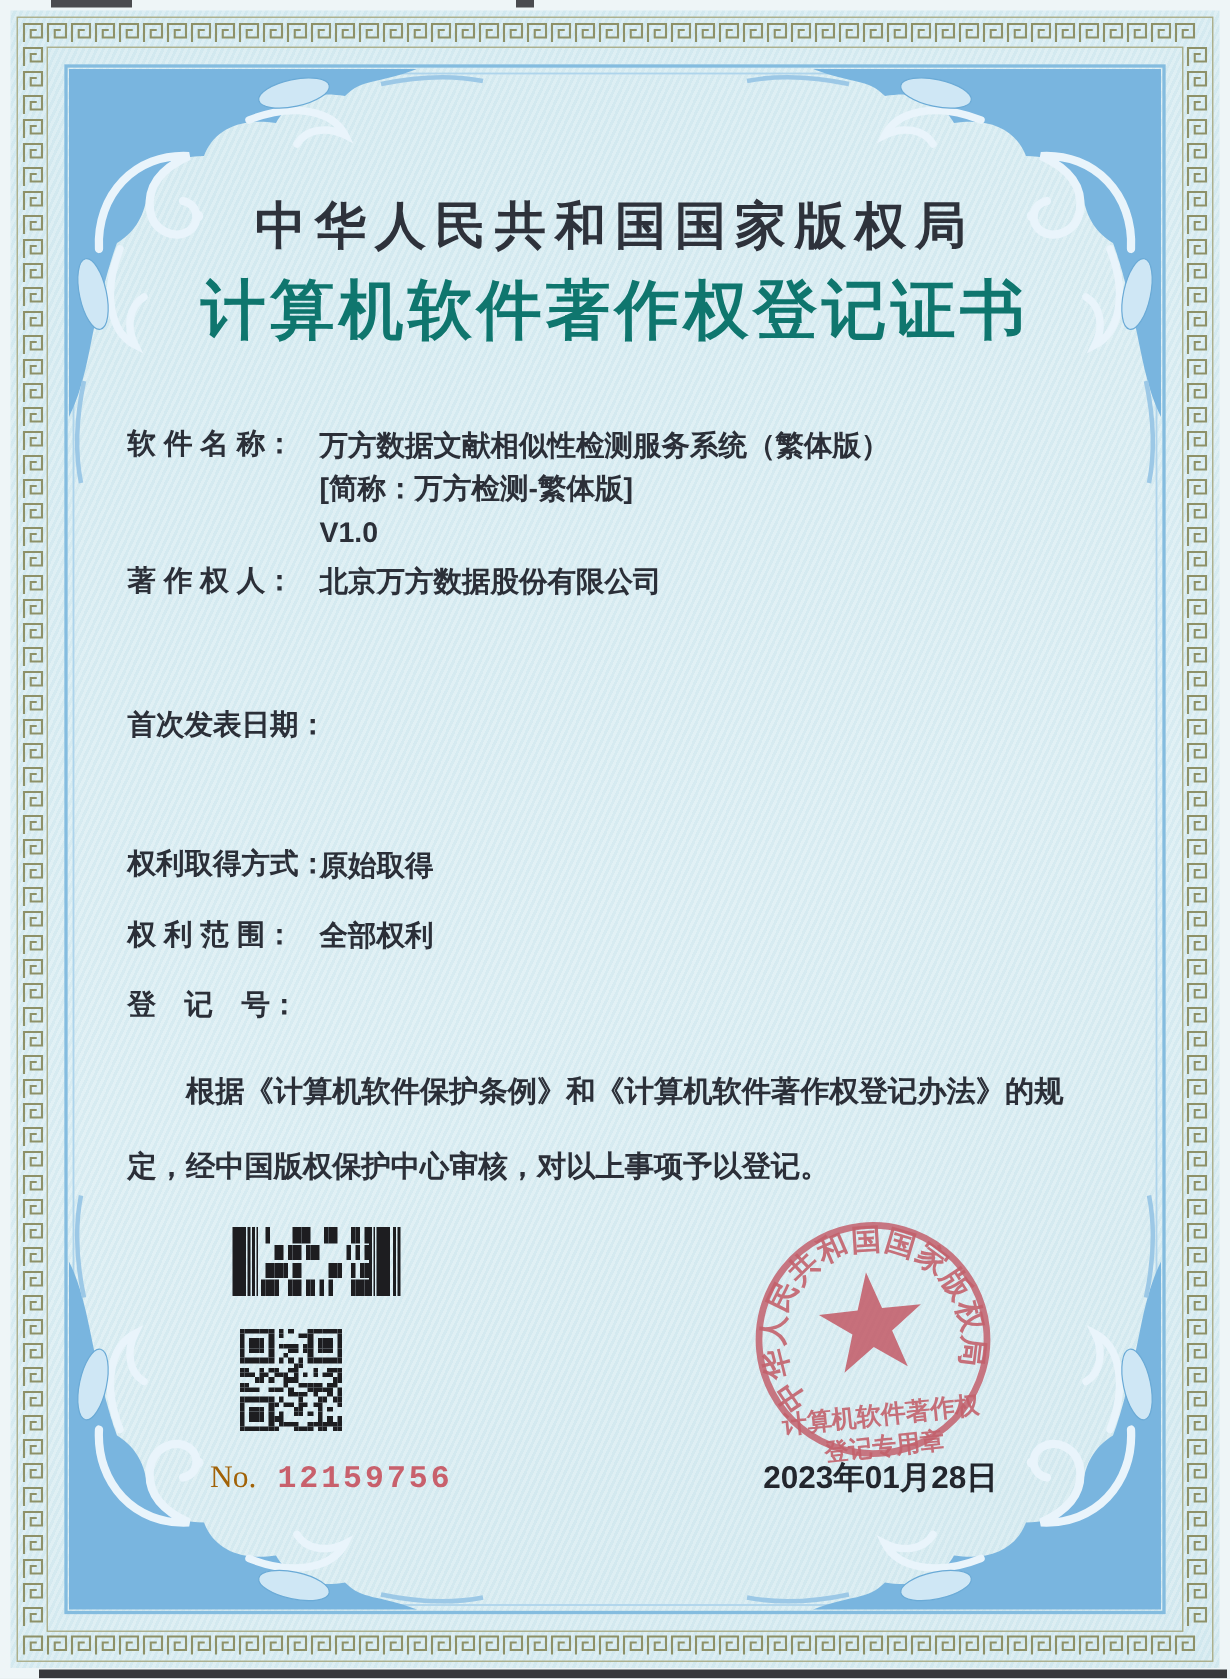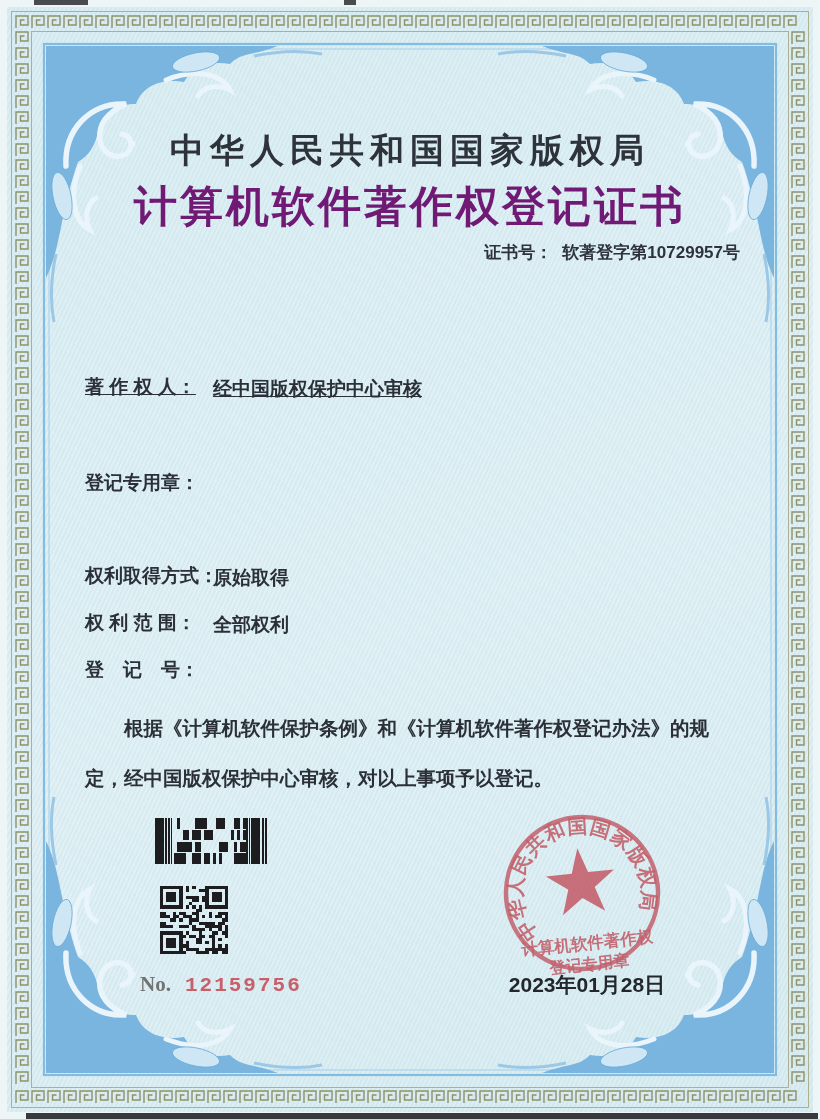--- a/index.html
+++ b/index.html
@@ -10,28 +10,28 @@
     font-family:"Liberation Sans", sans-serif; color:#2b2f38;
   }
   .paper { position:absolute; inset:7px; background:linear-gradient(160deg,#d6ebf1 0%,#dceef3 55%,#d5eaf0 100%); }
   .paper::after { content:''; position:absolute; inset:0; pointer-events:none;
     background:repeating-linear-gradient(115deg, rgba(255,255,255,.16) 0 2px, rgba(130,185,205,.05) 2px 4px); }
   #deco { position:absolute; left:0; top:0; width:820px; height:1119px; pointer-events:none; }
 
   .authority { position:absolute; left:0; right:0; top:128px; text-align:center;
     font-size:34px; font-weight:700; letter-spacing:6px; color:#2e323b; }
   .cert-title { position:absolute; left:0; right:0; top:178px; text-align:center;
-    font-size:43px; font-weight:700; letter-spacing:3px; color:#701a75; }
+    font-size:43px; font-weight:700; letter-spacing:3px; color:#0f766e; }
   .certno { position:absolute; right:80px; top:241px; font-size:17px; font-weight:700; color:#2e323b; }
   .certno .lbl { margin-right:10px; }
 
   .field-row { position:absolute; left:85px; right:70px; display:flex; align-items:flex-start; }
   .field-label { width:128px; flex:0 0 128px; font-size:19px; font-weight:700; white-space:nowrap; }
   .field-value { font-size:19px; font-weight:600; line-height:29px; }
-  .row-0 { top:283px; } .row-1 { top:374px;text-decoration:underline; } .row-2 { top:470px; }
+  .row-0 { top:283px; } .row-1 { top:374px; } .row-2 { top:470px; }
   .row-3 { top:517px; } .row-4 { top:563px; } .row-5 { top:610px; } .row-6 { top:657px; }
 
   .statement { position:absolute; left:85px; right:76px; top:703px;
     font-size:19.5px; font-weight:600; line-height:50px; text-indent:2em; color:#2b2f38; }
 
   .emboss { position:absolute; left:98px; top:238px; width:134px; height:92px; border-radius:14px;
     box-shadow: inset 0 0 0 1.5px rgba(135,175,190,.35), inset 0 0 0 4px rgba(255,255,255,.45), 1px 1px 0 rgba(255,255,255,.6);
     opacity:.8; }
   .emboss-circle { position:absolute; left:42px; top:22px; width:48px; height:48px; border-radius:50%;
     box-shadow: inset 0 0 0 1.5px rgba(135,175,190,.4), inset 0 0 0 6px rgba(255,255,255,.4); }
@@ -44,21 +44,21 @@
   .barcode .bar { height:100%; }
   .bc-mid { display:flex; flex-direction:column; justify-content:space-between; }
   .bc-mid-row { display:flex; height:10.5px; }
   .bc-cell { width:3px; height:100%; }
 
   .qr { position:absolute; left:160px; top:886px; width:68px; height:68px;
     display:grid; grid-template-columns:repeat(21,1fr); grid-template-rows:repeat(21,1fr); }
   .qr .on { background:#1d1d20; }
 
   .serial { position:absolute; left:140px; top:972px; font-size:21px; }
-  .serial .no { font-family:"Liberation Serif", serif; color:#737373; font-weight:700; margin-right:14px; }
+  .serial .no { font-family:"Liberation Serif", serif; color:#a16207; font-weight:400; margin-right:14px; }
   .serial .num { font-family:"Liberation Mono", monospace; color:#c8606c; letter-spacing:2px; font-weight:600; }
 
   .issue-date { position:absolute; left:492px; top:971px; width:190px; text-align:center;
     font-size:21px; font-weight:700; color:#23262d; }
 
   .seal { position:absolute; left:487px; top:798px; width:190px; height:190px;
     transform:rotate(-6deg); opacity:.92; }
 
   .scan-edge { position:absolute; left:26px; right:2px; bottom:0; height:6px; background:#17171b; opacity:.85; }
   .scan-mark-a { position:absolute; left:34px; top:0; width:54px; height:5px; background:#202024; opacity:.8; }
@@ -839,30 +839,35 @@
       </g>
   </svg>
 
   <div class="scan-mark-a"></div>
   <div class="scan-mark-b"></div>
 
 
   <div class="authority">中华人民共和国国家版权局</div>
   <div class="cert-title">计算机软件著作权登记证书</div>
 
-  <div class="certno">
-    <span class="lbl">证书号：</span><span>软著登字第10729957号</span>
+
+  <div class="field-row row-0">
+    <div class="field-label">软 件 名 称：</div>
+    <div class="field-value">
+      <div>万方数据文献相似性检测服务系统（繁体版）</div>
+      <div>[简称：万方检测-繁体版]</div>
+      <div>V1.0</div>
+    </div>
   </div>
-
   <div class="field-row row-1">
     <div class="field-label">著 作 权 人：</div>
-    <div class="field-value">经中国版权保护中心审核</div>
+    <div class="field-value">北京万方数据股份有限公司</div>
   </div>
   <div class="field-row row-2">
-    <div class="field-label">登记专用章：</div>
+    <div class="field-label">首次发表日期：</div>
   </div>
   <div class="field-row row-4">
     <div class="field-label">权利取得方式：</div>
     <div class="field-value">原始取得</div>
   </div>
   <div class="field-row row-5">
     <div class="field-label">权 利 范 围：</div>
     <div class="field-value">全部权利</div>
   </div>
   <div class="field-row row-6">

